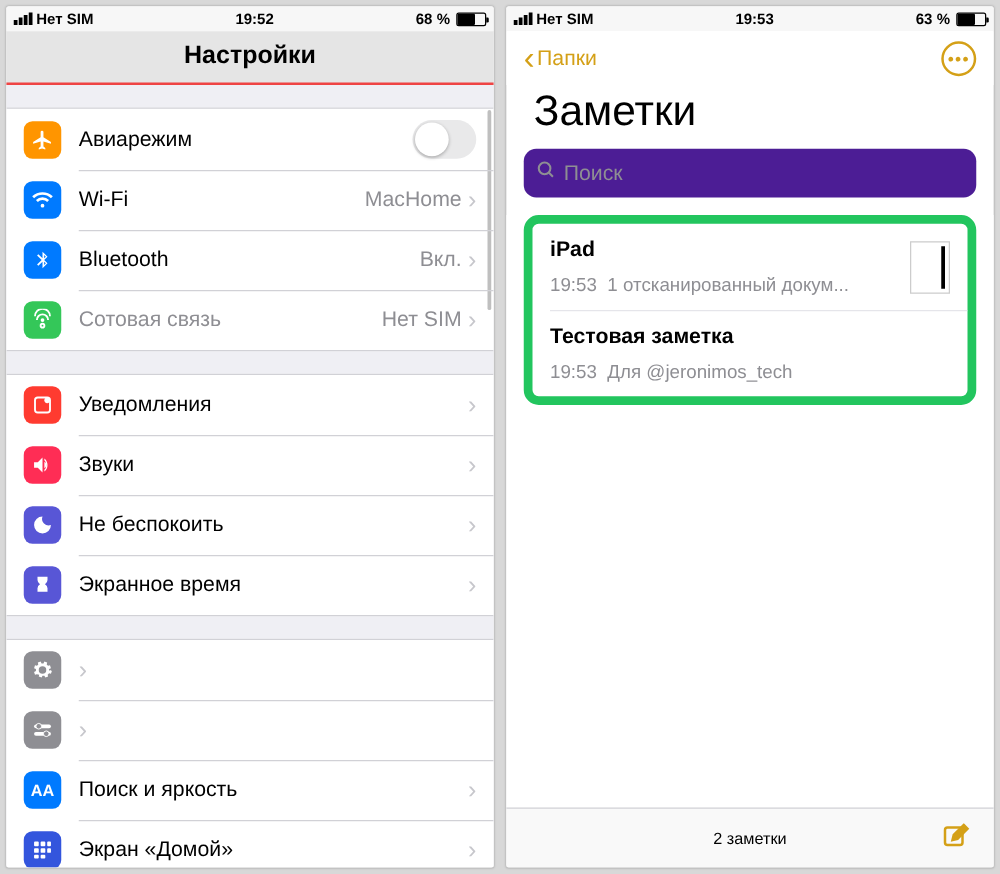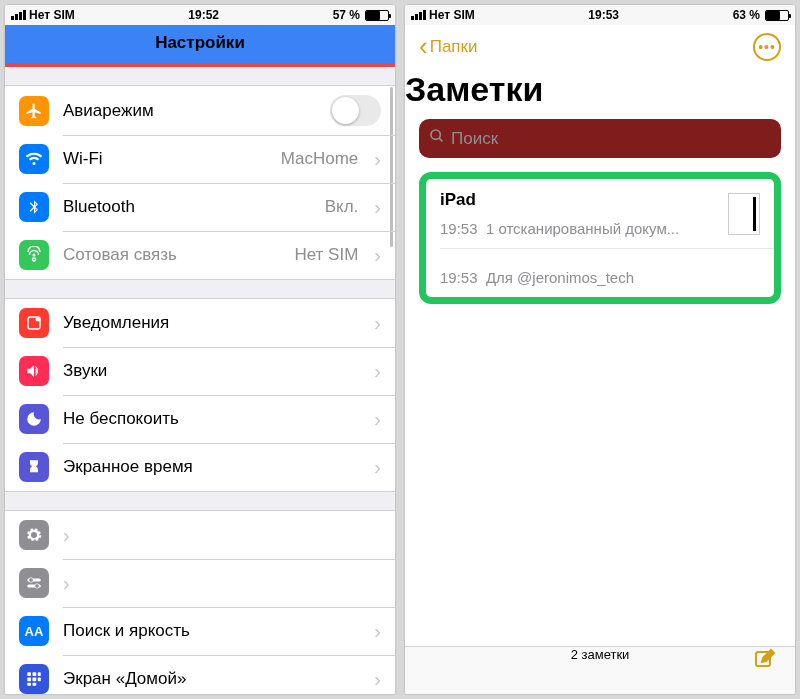--- a/index.html
+++ b/index.html
@@ -58,26 +58,26 @@
   border-radius: 0 1px 1px 0;
 }
 .battery-fill {
   height: 100%;
   background: #000;
   border-radius: 1px;
 }
 
 
 .nav-title {
-  background: #3b82f6;
+  background: #e5e5e5;
   text-align: center;
   font-weight: 700;
-  font-size: 17px;
+  font-size: 20px;
   padding: 8px 0 10px;
-  border-bottom: 4px solid #ef4444;
+  border-bottom: 2px solid #ef4444;
 }
 .settings-body {
   flex: 1;
   background: #efeff4;
   overflow: hidden;
   position: relative;
 }
 .group {
   background: #fff;
   border-top: 1px solid #d1d1d6;
@@ -112,21 +112,21 @@
   flex-shrink: 0;
 }
 .row-label {
   flex: 1;
   font-size: 17px;
   color: #000;
 }
 .row-value {
   font-size: 17px;
   color: #8e8e93;
-  margin-right: 16px;
+  margin-right: 5px;
 }
 .chevron {
   color: #c7c7cc;
   font-size: 20px;
   font-weight: 300;
 }
 .switch {
   width: 51px;
   height: 31px;
   background: #e9e9ea;
@@ -181,26 +181,26 @@
   border-radius: 50%;
   color: #d4a017;
   display: flex;
   align-items: center;
   justify-content: center;
   font-size: 14px;
   letter-spacing: 1px;
 }
 .notes-title {
   font-size: 34px;
-  font-weight: 700;
-  padding: 2px 0 10px;
+  font-weight: 400;
+  padding: 2px 22px 10px;
 }
 .search-bar {
   margin: 0 14px 14px;
-  background: #7f1d1d;
+  background: #4c1d95;
   border-radius: 10px;
   padding: 9px 10px;
   display: flex;
   align-items: center;
   color: #8e8e93;
   font-size: 17px;
 }
 .search-icon { margin-right: 6px; }
 .notes-body {
   flex: 1;
@@ -252,20 +252,21 @@
   right: 3px;
   top: 3px;
   bottom: 3px;
   width: 3px;
   background: #000;
 }
 .notes-toolbar {
   height: 48px;
   border-top: 1px solid #d1d1d6;
   display: flex;
+  align-items: center;
   justify-content: center;
   position: relative;
   background: #f9f9f9;
   font-size: 13px;
 }
 .compose-btn {
   position: absolute;
   right: 18px;
   color: #d4a017;
 }
@@ -279,21 +280,21 @@
       <div class="signal-bars">
           <span></span>
           <span></span>
           <span></span>
           <span></span>
         </div>
       <span>Нет SIM</span>
     </div>
     <div class="status-center">19:52</div>
     <div class="status-right">
-      <span>57 %</span>
+      <span>68 %</span>
       <div class="battery">
           <div class="battery-fill" style="width:65%"></div>
         </div>
     </div>
   </div>
   <div class="nav-title">Настройки</div>
   <div class="settings-body">
     <div class="scroll-indicator"></div>
 
     <div class="group">
@@ -470,20 +471,21 @@
         <div class="note-text">
           <div class="note-title">iPad</div>
           <div class="note-sub">
             <span>19:53</span>&nbsp;&nbsp;<span>1 отсканированный докум...</span>
           </div>
         </div>
         <div class="note-thumb"></div>
       </div>
       <div class="note-item">
         <div class="note-text">
+          <div class="note-title">Тестовая заметка</div>
           <div class="note-sub">
             <span>19:53</span>&nbsp;&nbsp;<span>Для @jeronimos_tech</span>
           </div>
         </div>
       </div>
     </div>
   </div>
   <div class="notes-toolbar">
     <span>2 заметки</span>
     <div class="compose-btn">

